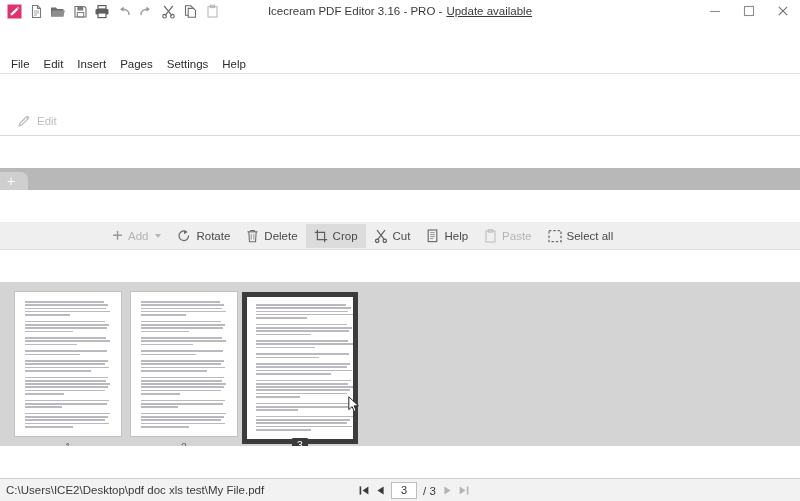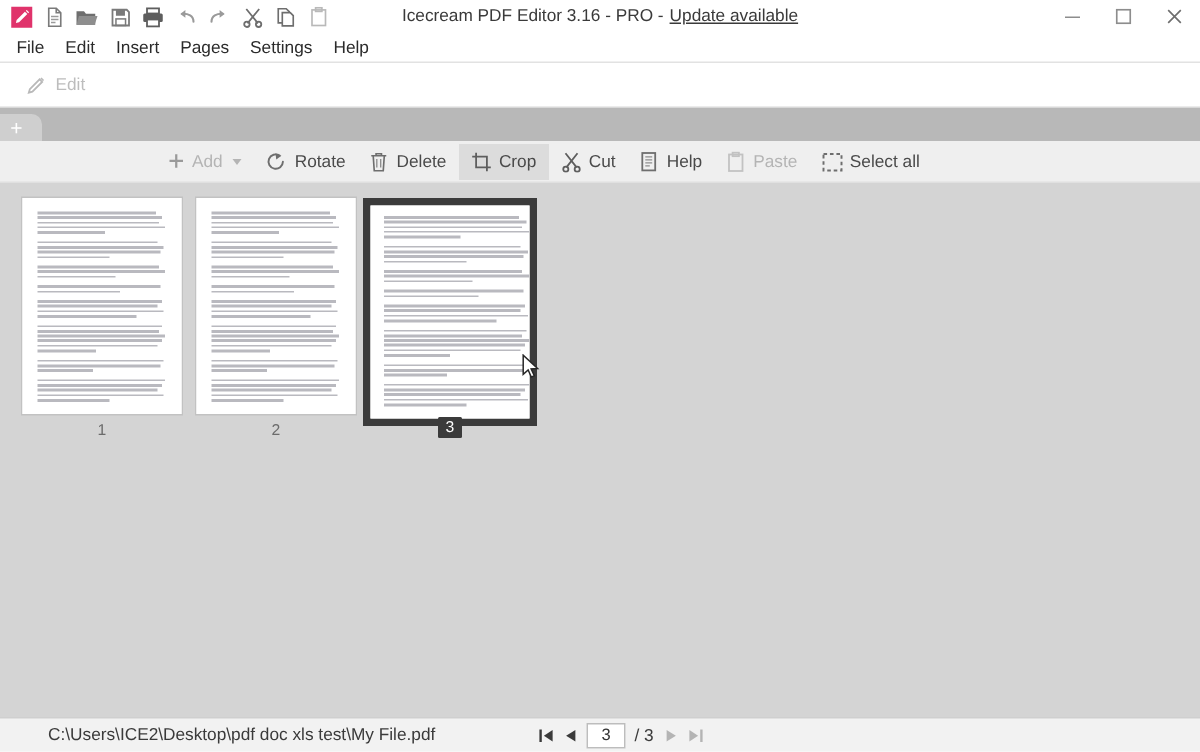--- a/index.html
+++ b/index.html
@@ -7,20 +7,21 @@
     width: 800px; height: 501px;
     font-family: "Liberation Sans", sans-serif;
     overflow: hidden;
     background: #ffffff;
   }
   #app {
     width: 800px; height: 501px;
     position: relative;
     display: flex; flex-direction: column;
     background: #ffffff;
+    gap: 32px;
   }
 
   
   .titlebar {
     height: 22px;
     background: #ffffff;
     display: flex; align-items: center;
     position: relative;
     flex: 0 0 22px;
   }
@@ -224,21 +225,20 @@
   .statusbar {
     height: 23px; flex: 0 0 23px;
     background: #f2f2f2;
     border-top: 1px solid #cfcfcf;
     display: flex; align-items: center;
     position: relative;
   }
   .statuspath {
     font-size: 11.5px; color: #3a3a3a;
     padding-left: 6px;
-    margin-left: 26px;
   }
   .pager {
     position: absolute;
     left: 358px; top: 0; height: 23px;
     display: flex; align-items: center; gap: 3px;
   }
   .pgbtn {
     width: 13px; height: 16px;
     display: flex; align-items: center; justify-content: center;
   }

